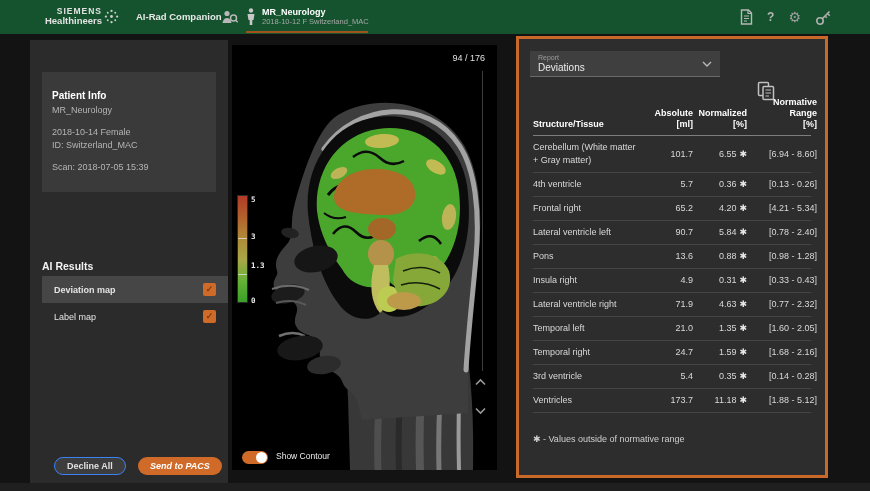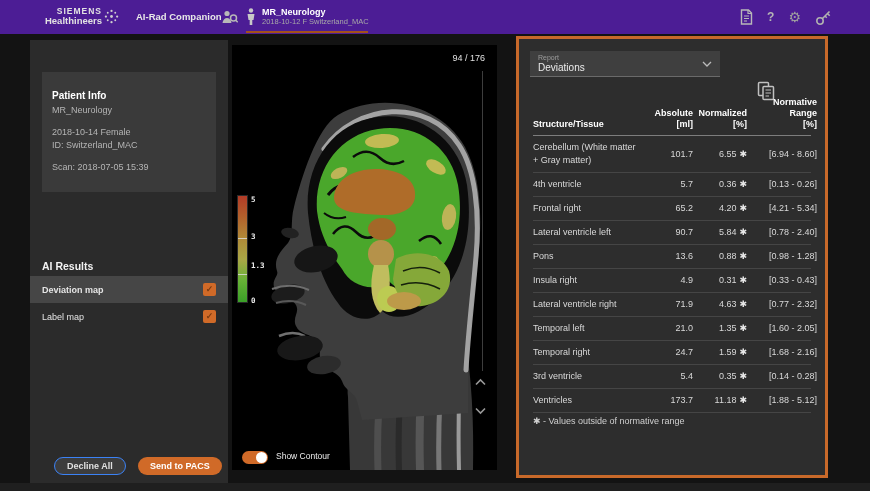--- a/index.html
+++ b/index.html
@@ -1,20 +1,20 @@
 <!DOCTYPE html>
 <html style="--accent: #d06a28; --accent-dark: #a2521c; --panel-highlight: #c8692a; --check-color: #7a3a10;"><head>
 <meta charset="utf-8">
 <style>
   html,body{margin:0;padding:0;background:#0e0e0e;}
   #app{position:relative;width:870px;height:491px;background:#131313;overflow:hidden;
        font-family:"Liberation Sans",sans-serif;color:#e8e8e8;}
 
   
-  .topbar{position:absolute;left:0;top:0;width:870px;height:34px;background:#4c1d95;}
+  .topbar{position:absolute;left:0;top:0;width:870px;height:34px;background:#14532d;}
   .brand{position:absolute;left:38px;top:6px;width:64px;text-align:right;line-height:10px;}
   .brand .l1{font-size:8.5px;font-weight:bold;letter-spacing:1px;color:#e2e2e2;}
   .brand .l2{font-size:9.5px;font-weight:bold;color:#e2e2e2;}
   .sparkle{position:absolute;left:104px;top:9px;}
   .app-title{position:absolute;left:136px;top:0;height:34px;line-height:34px;
              font-size:9.5px;font-weight:bold;color:#e8e8e8;}
   .hdr-icon{position:absolute;top:9px;cursor:pointer;}
   .patient-search{left:221px;}
   .tab{position:absolute;left:246px;top:0;height:34px;width:124px;display:flex;align-items:center;gap:6px;cursor:pointer;}
   .tab .tab-underline{position:absolute;left:0;right:2px;bottom:1px;height:2px;background:var(--accent-dark,#a2521c);}
@@ -31,32 +31,32 @@
               display:flex;align-items:center;gap:6px;margin-top:30px;}
   .info-icon{display:inline-block;width:11px;height:11px;border:1px solid #9a9a9a;border-radius:50%;
              font-size:7.5px;line-height:11px;text-align:center;color:#bbb;font-weight:bold;cursor:pointer;}
   .card{position:absolute;left:12px;top:32px;width:154px;background:#3a3a3a;padding:18px 10px;}
   .card .title{font-size:10px;font-weight:bold;color:#fff;margin-bottom:3px;}
   .card .line{font-size:9px;color:#b5b5b5;line-height:13px;}
   .card .grp{margin-top:9px;}
   .ai-title{position:absolute;left:12px;top:220px;font-size:10.5px;font-weight:bold;color:#f2f2f2;}
   .ai-list{position:absolute;left:0;top:236px;width:198px;}
   .ai-row{height:27px;display:flex;align-items:center;justify-content:space-between;
-          padding:0 12px;cursor:pointer;}
+          padding:0 12px;cursor:pointer;margin-left:12px;}
   .ai-row.selected{background:#464646;}
   .ai-row.selected .ai-label{font-weight:bold;}
   .ai-label{font-size:9px;color:#e4e4e4;}
   .checkbox{width:13px;height:13px;background:var(--accent,#d06a28);border-radius:2px;
             display:flex;align-items:center;justify-content:center;cursor:pointer;}
   .check{font-size:9px;font-weight:bold;color:var(--check-color,#7a3a10);line-height:13px;}
   .sb-buttons{position:absolute;left:0;bottom:8px;width:198px;height:18px;}
   .btn{position:absolute;height:18px;border-radius:9px;font-family:"Liberation Sans",sans-serif;
        font-size:9px;font-weight:bold;cursor:pointer;padding:0 12px;}
   .btn-decline{left:24px;background:#3d3d3d;border:1px solid #3b82f6;color:#e0e0e0;}
-  .btn-send{left:108px;background:var(--accent,#d06a28);border:none;color:#fff;}
+  .btn-send{left:108px;background:var(--accent,#d06a28);border:none;color:#fff;font-style:italic;}
 
   
   .viewer{position:absolute;left:232px;top:45px;width:265px;height:425px;background:#b91c1c;}
   .slice-indicator{position:absolute;right:12px;top:8px;font-size:9px;color:#e0e0e0;}
   .scale{position:absolute;left:5px;top:150px;width:9px;height:106px;}
   .scale-bar{position:absolute;left:0;top:0;width:9px;height:106px;border:1px solid #2a2a2a;}
   .scale-tick{position:absolute;left:0;width:9px;height:1px;background:#ddd;opacity:.8;}
   .scale-label{position:absolute;left:13px;font-family:"DejaVu Sans Mono",monospace;font-size:7.5px;
                font-weight:bold;color:#eee;background:rgba(0,0,0,.55);padding:0 1px;}
   .scrollline{position:absolute;left:250px;top:26px;width:1px;height:300px;background:#3d3d3d;}
@@ -80,21 +80,21 @@
   .table{position:absolute;left:14px;right:14px;top:58px;}
   .thead{display:grid;grid-template-columns:108px 52px 54px 70px;align-items:end;
          padding-bottom:5px;border-bottom:1px solid #7d7d7d;}
   .th{font-size:9px;font-weight:bold;color:#fff;line-height:11px;}
   .th.num{text-align:right;}
   .trow{display:grid;grid-template-columns:108px 52px 54px 70px;align-items:center;
         padding:5px 0;border-bottom:1px solid #454545;min-height:13px;}
   .tc{font-size:9px;color:#d9d9d9;line-height:13px;}
   .c-num{text-align:right;}
   .star{margin-left:3px;color:#e8e8e8;}
-  .footnote{margin-top:3px;font-size:9px;color:#cfcfcf;}
+  .footnote{margin-top:21px;font-size:9px;color:#cfcfcf;}
 
   .bottom-strip{position:absolute;left:0;top:483px;width:870px;height:8px;background:#1f1f1f;}
   svg{display:block;}
 </style>
 </head>
 <body>
 
 <div id="app">
 
   <div class="topbar">

